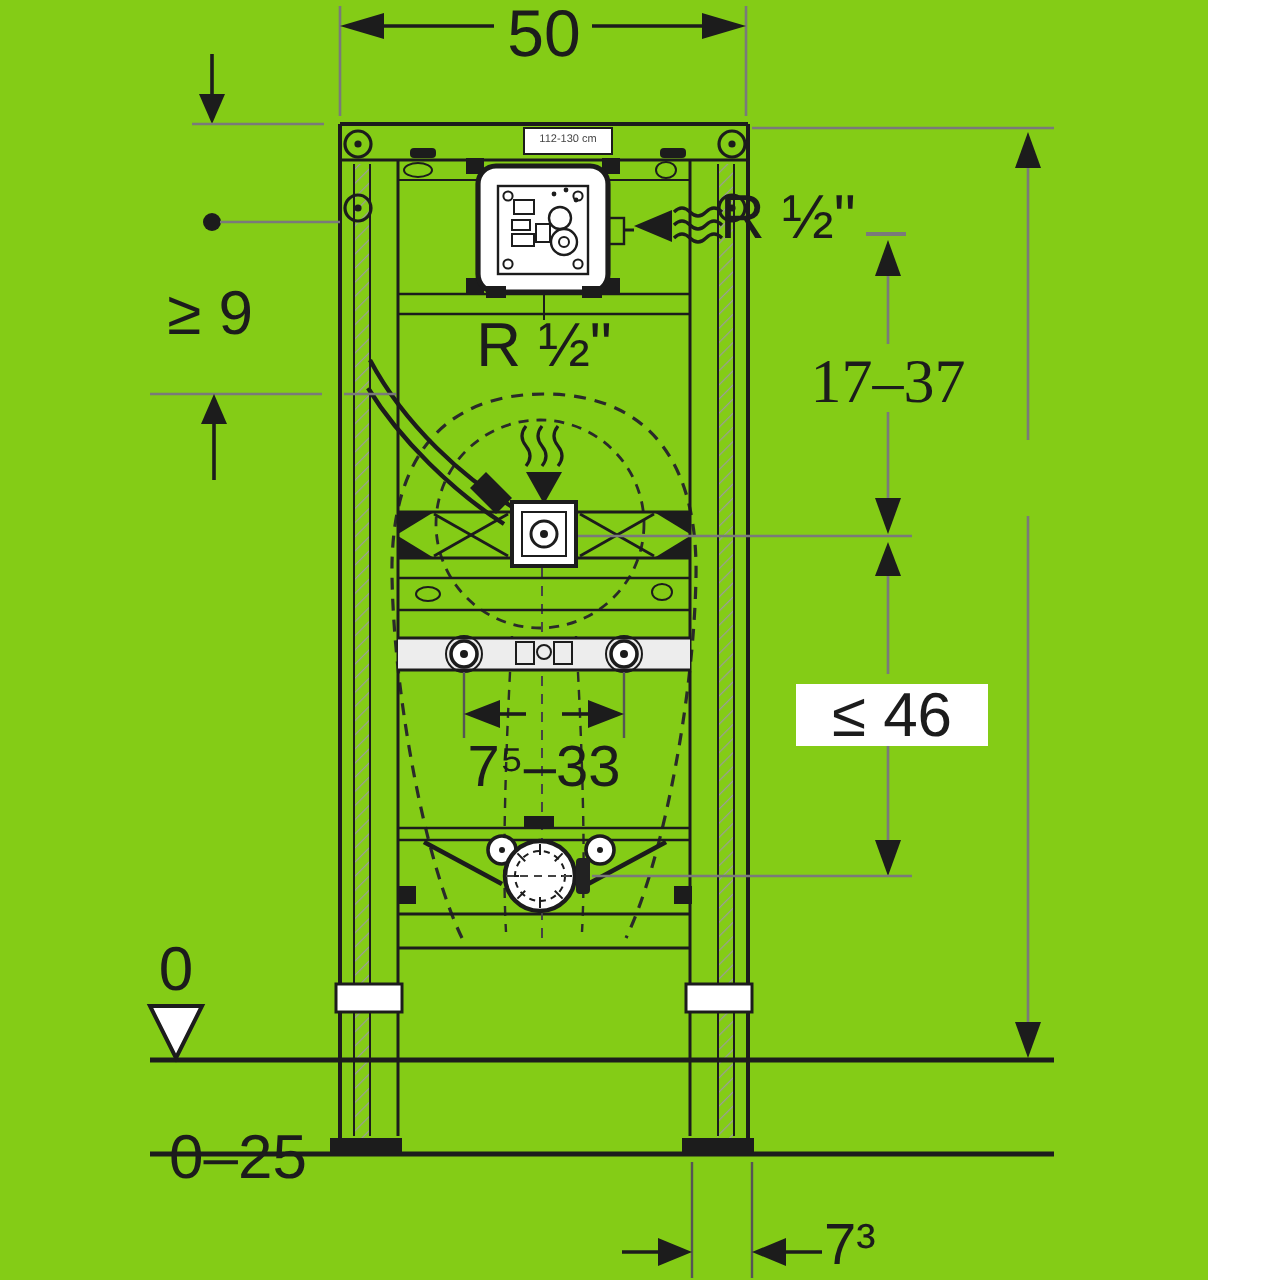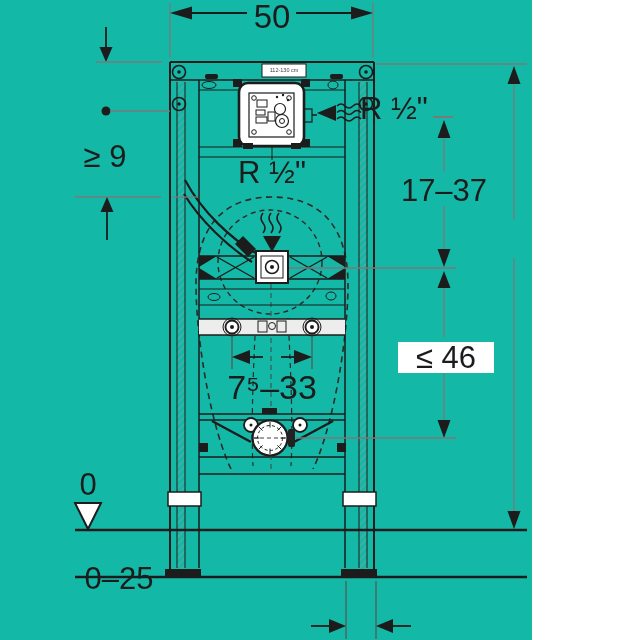--- a/index.html
+++ b/index.html
@@ -1,21 +1,21 @@
 <!DOCTYPE html>
 <html><head>
 <meta charset="utf-8">
 <style>
   html,body{margin:0;padding:0;background:#fff;}
-  .canvas{position:relative;width:532px;height:640px;background:#14b8a6;overflow:hidden;
+  .canvas{position:relative;width:604px;height:640px;background:#84cc16;overflow:hidden;
           font-family:"Liberation Sans","DejaVu Sans",sans-serif;color:#1c1c1c;}
   .canvas svg{position:absolute;left:0;top:0;}
   .dim{position:absolute;font-size:31px;line-height:1;color:#1c1c1c;text-align:center;white-space:nowrap;}
   .dim-lg{font-size:33px;}
-  .dim-md{font-size:34px;}
+  .dim-md{font-size:29px;}
   .dim-left{text-align:left;}
   .dim-bg{background:#fff;padding:0 2px;}
   .plate-label{position:absolute;font-size:5.5px;line-height:1;color:#444;text-align:center;white-space:nowrap;}
 </style>
 </head>
 <body>
 
 <div class="canvas">
 
 <svg width="640" height="640" viewBox="0 0 640 640">
@@ -270,20 +270,21 @@
     <polygon points="346,626 329,619 329,633" fill="#1c1c1c"></polygon>
     <line x1="393" y1="626" x2="411" y2="626" stroke="#1c1c1c" stroke-width="1.8"></line>
     <polygon points="376,626 393,619 393,633" fill="#1c1c1c"></polygon>
   </g>
 </svg>
 
 <span class="dim dim-lg" style="left:240px;top:0px;width:64px;">50</span>
 <span class="dim" style="left:53px;top:141px;width:104px;">≥ 9</span>
 <span class="dim dim-left" style="left:360px;top:93px;width:84px;">R ½"</span>
 <span class="dim" style="left:227px;top:157px;width:90px;">R ½"</span>
-<span class="dim" style="left:394px;top:175px;width:100px;">17–37</span>
+<span class="dim" style="left:394px;top:175px;width:100px;font-family:Liberation Serif, serif;">17–37</span>
 <span class="dim dim-bg" style="left:398px;top:342px;width:92px;">≤ 46</span>
 <span class="dim dim-md" style="left:220px;top:370px;width:104px;">7⁵–33</span>
 <span class="dim" style="left:66px;top:469px;width:44px;">0</span>
 <span class="dim" style="left:74px;top:539px;width:90px;margin-top:24px;">0–25</span>
+<span class="dim dim-md dim-left" style="left:412px;top:609px;width:64px;">7³</span>
 <span class="plate-label" style="left:262px;top:68px;width:44px;">112-130 cm</span>
 
 </div>
 
 </body></html>

